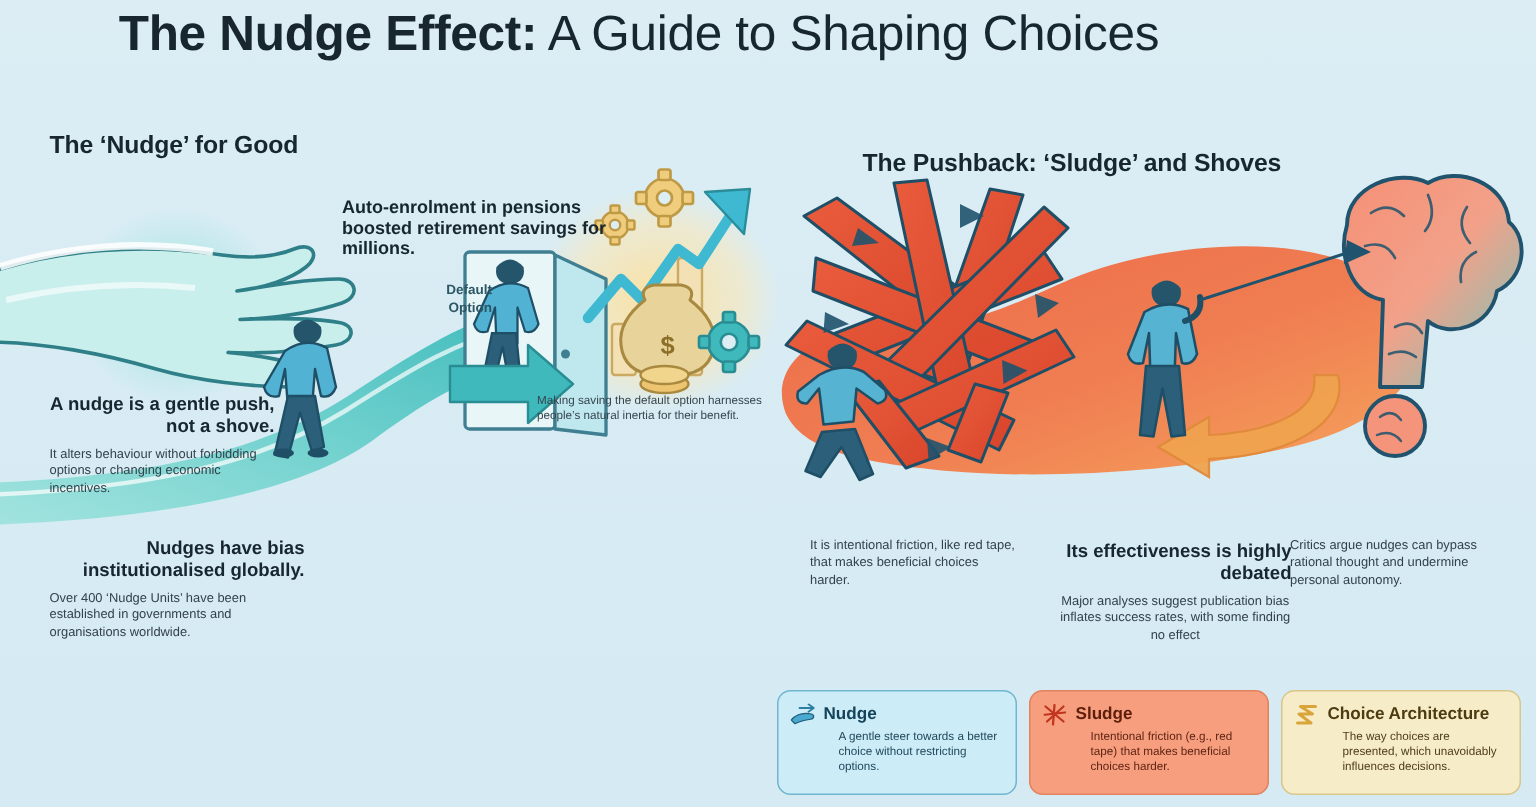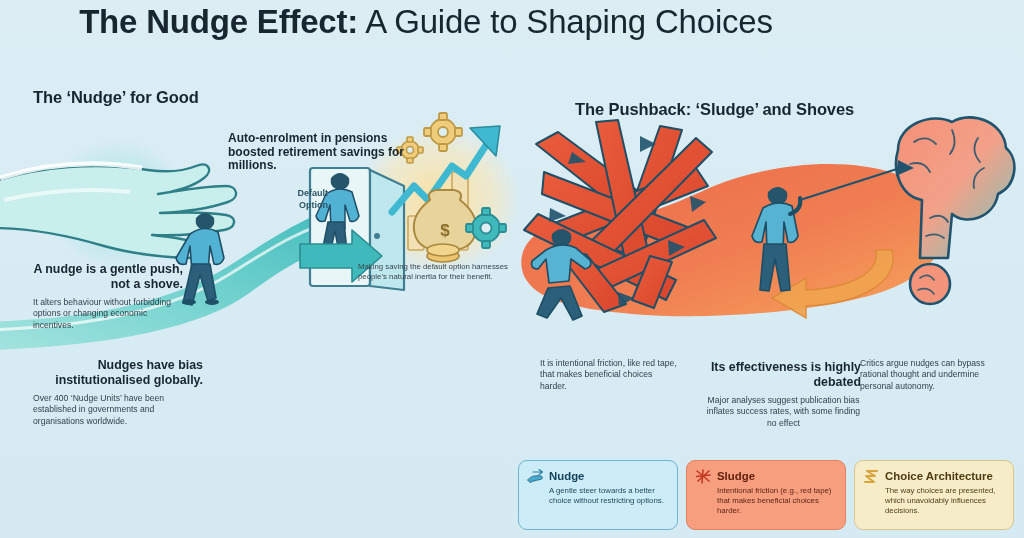--- a/index.html
+++ b/index.html
@@ -85,21 +85,21 @@
     border-radius: 9px;
     border: 1px solid;
     padding: 7px 8px 6px 8px;
     display: flex; flex-direction: column;
     position: relative;
   }
   .card-hd { display: flex; align-items: center; gap: 5px; height: 16px; }
   .card-title { font-size: 11.4px; font-weight: 700; line-height: 13px; }
   .card-body {
     font-size: 7.8px; font-weight: 400; line-height: 10.2px;
-    margin-top: 2px; margin-left: 22px;
+    margin-top: 2px; margin-left: 32px;
   }
   .card-ico { width: 17px; height: 15px; flex: 0 0 17px; }
 
   #card-nudge  { background: #ccecf7; border-color: #6fb6cf; }
   #card-nudge  .card-title { color: #15435a; }
   #card-nudge  .card-body  { color: #234a5e; }
   #card-sludge { background: #f79e7e; border-color: #e2825f; }
   #card-sludge .card-title { color: #5e1e0c; }
   #card-sludge .card-body  { color: #5e2414; }
   #card-arch   { background: #f7ecc8; border-color: #d9c68b; }

